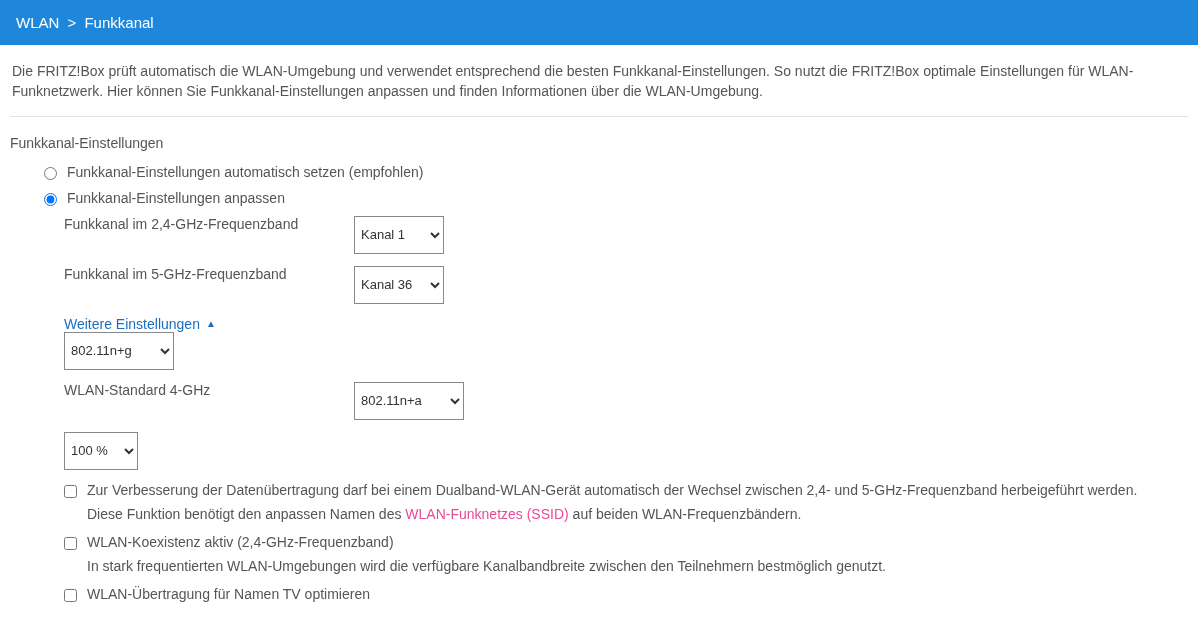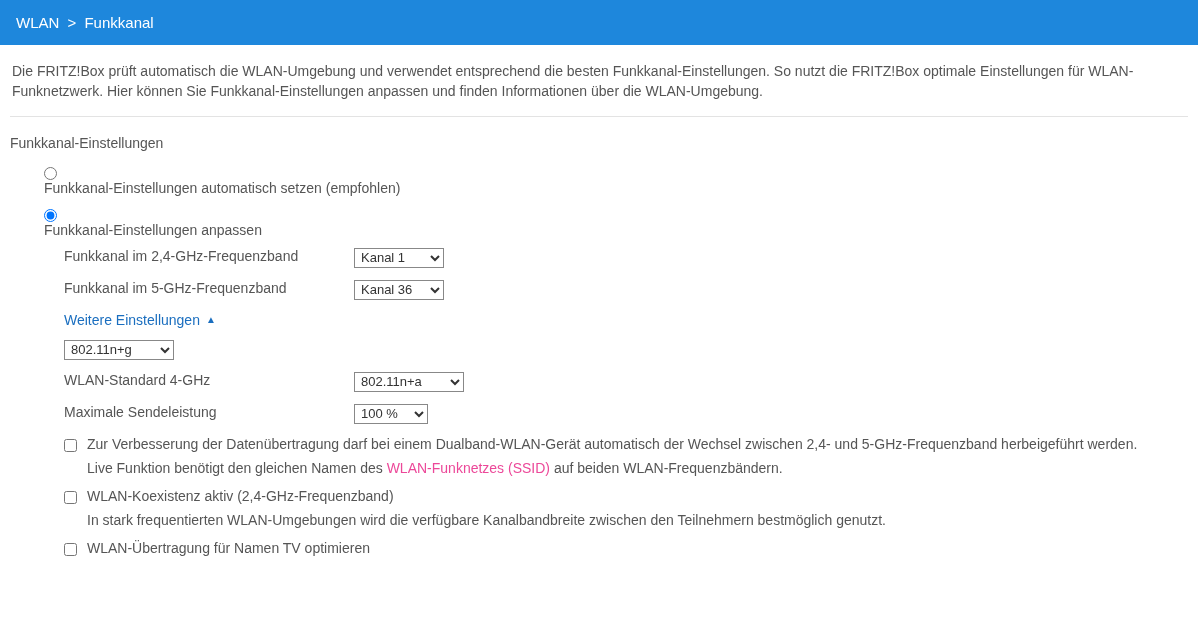--- a/index.html
+++ b/index.html
@@ -39,50 +39,49 @@
     display: flex;
     align-items: flex-start;
     margin-bottom: 10px;
   }
   .radio-row input[type=radio],
   .check-row input[type=checkbox] {
     margin-top: 3px;
     margin-right: 10px;
     flex: 0 0 auto;
   }
-  .indent-1 { padding-left: 34px; flex-direction: column; }
+  .indent-1 { padding-left: 34px; }
   .indent-2 { padding-left: 54px; }
   .setting-row {
     display: flex;
     align-items: flex-start;
     margin-bottom: 12px;
   }
   .setting-label {
     width: 290px;
     flex: 0 0 290px;
     color: #555;
   }
   select {
     font-family: inherit;
     font-size: 13px;
     color: #333;
     border: 1px solid #888;
     background: #fff;
-    height: 20px;
+    height: 38px;
     padding: 0 2px;
   }
   .sel-kanal { width: 90px; }
   .sel-std { width: 110px; }
   .sel-pwr { width: 74px; }
   .more-link {
     color: #1a6ebf;
     cursor: pointer;
     display: inline-flex;
     align-items: center;
-    margin-bottom: 12px;
   }
   .more-link .tri {
     margin-left: 6px;
     font-size: 10px;
     color: #1a6ebf;
   }
   .check-body { flex: 1; }
   .check-body .sub {
     margin-top: 6px;
     line-height: 1.45;
@@ -147,34 +146,33 @@
     </div>
 
     <div class="setting-row">
       <div class="setting-label">WLAN-Standard 4-GHz</div>
       <select class="sel-std">
         <option>802.11n+a</option>
       </select>
     </div>
 
     <div class="setting-row">
-      <div class="setting-label">Maximale Sendeleistung</div>
       <select class="sel-pwr">
         <option>100 %</option>
       </select>
     </div>
 
   </div>
 
   <div class="check-row indent-2">
     <input type="checkbox" style="">
     <div class="check-body">
       <div>Zur Verbesserung der Datenübertragung darf bei einem Dualband-WLAN-Gerät automatisch der Wechsel zwischen 2,4- und 5-GHz-Frequenzband herbeigeführt werden.</div>
       <div class="sub">
-        <span>Live Funktion benötigt den gleichen Namen des </span><a href="#" class="inline-link">WLAN-Funknetzes (SSID)</a><span> auf beiden WLAN-Frequenzbändern.</span>
+        <span>Diese Funktion benötigt den anpassen Namen des </span><a href="#" class="inline-link">WLAN-Funknetzes (SSID)</a><span> auf beiden WLAN-Frequenzbändern.</span>
       </div>
     </div>
   </div>
 
   <div class="check-row indent-2">
     <input type="checkbox" style="">
     <div class="check-body">
       <div>WLAN-Koexistenz aktiv (2,4-GHz-Frequenzband)</div>
       <div class="sub">In stark frequentierten WLAN-Umgebungen wird die verfügbare Kanalbandbreite zwischen den Teilnehmern bestmöglich genutzt.</div>
     </div>

